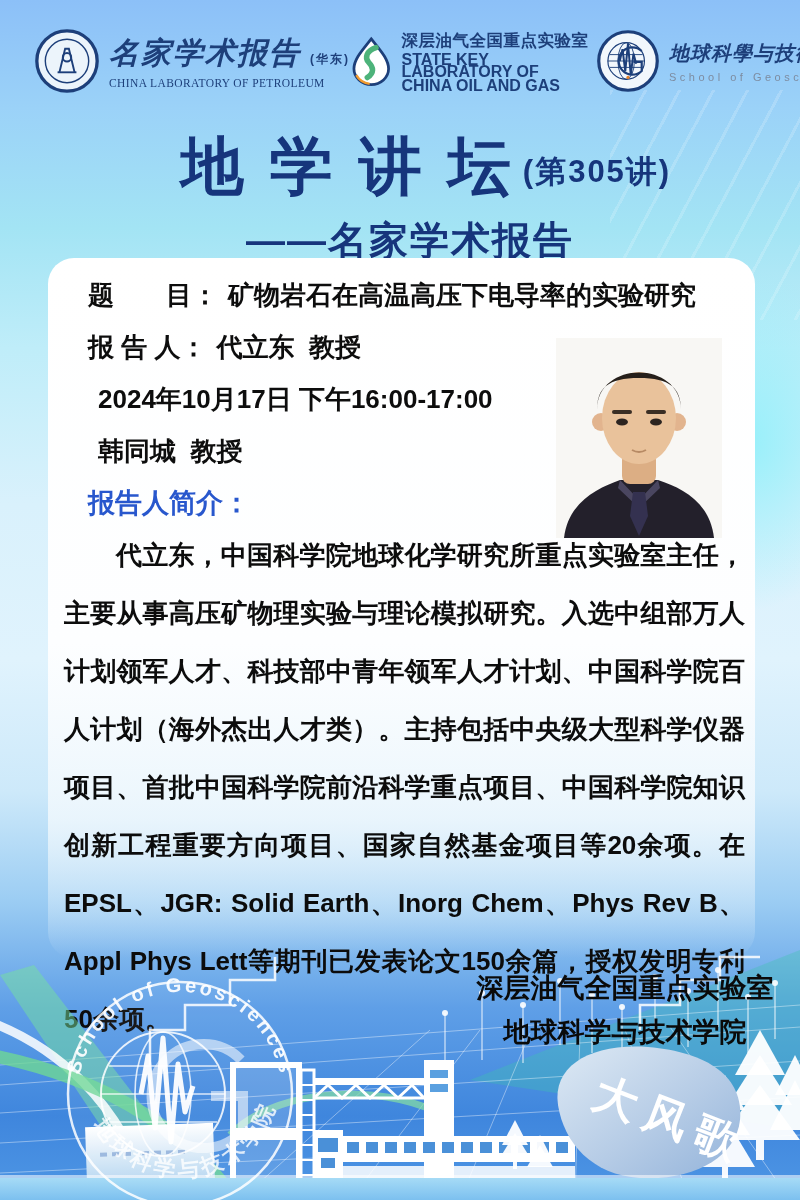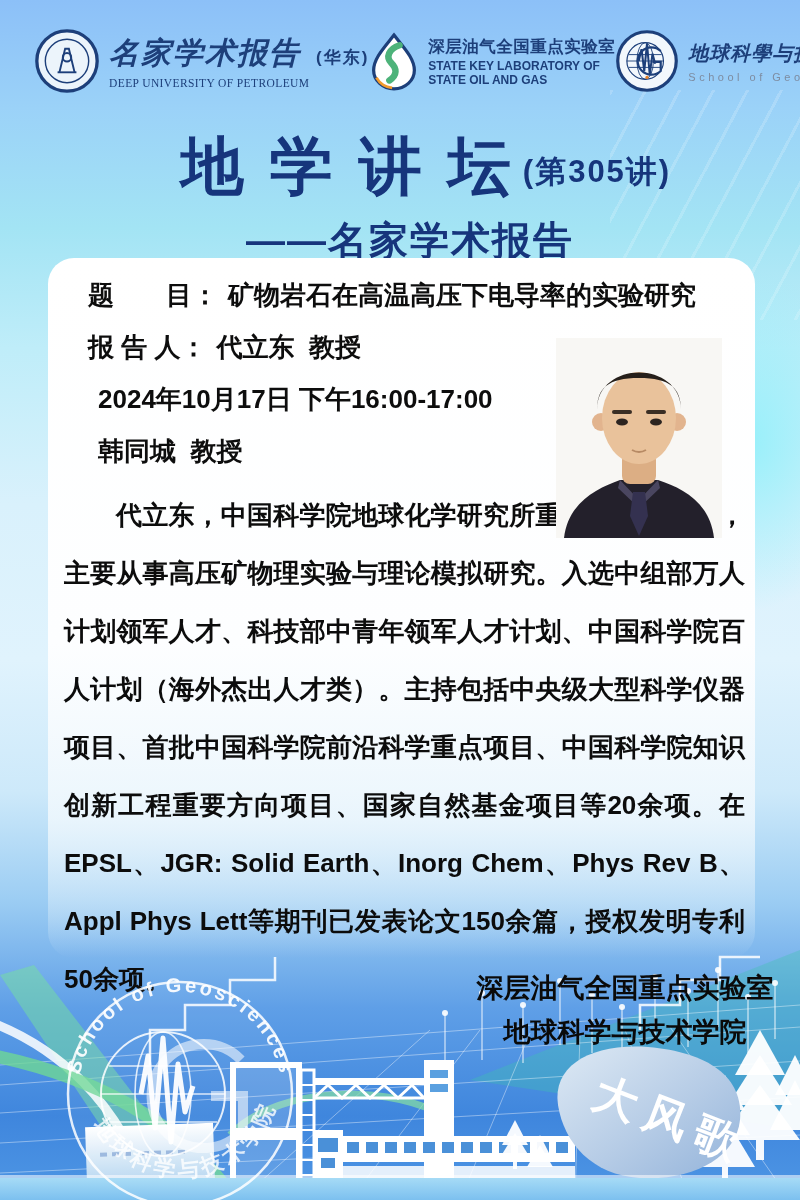--- a/index.html
+++ b/index.html
@@ -17,24 +17,24 @@
     background:radial-gradient(closest-side, rgba(150,240,250,.95), rgba(150,240,250,0));
     border-radius:50%; }
   .streaks{ position:absolute; top:90px; right:0; width:190px; height:230px; opacity:.35;
     background:repeating-linear-gradient(118deg, rgba(255,255,255,.5) 0 3px, rgba(255,255,255,0) 3px 30px); }
 
   
   .logos{ position:absolute; top:28px; left:34px; right:28px;
     display:flex; align-items:center; justify-content:space-between; color:#1d3f7a; }
   .logo{ display:flex; align-items:center; gap:9px; }
   .cup-cn{ font-size:30px; font-weight:700; font-style:italic; letter-spacing:2px; white-space:nowrap; }
-  .cup-suffix{ font-size:17px; font-style:normal; margin-left:15px; }
+  .cup-suffix{ font-size:12px; font-style:normal; margin-left:9px; }
   .cup-en{ font-size:11.5px; letter-spacing:.4px; font-family:"Liberation Serif","DejaVu Serif",serif; margin-top:3px; }
   .skl-cn{ font-size:16.5px; font-weight:800; letter-spacing:.5px; white-space:nowrap; }
-  .skl-en{ font-size:12px; font-weight:700; line-height:12px; margin-top:2px; }
+  .skl-en{ font-size:16px; font-weight:700; line-height:12px; margin-top:2px; }
   .sog-cn{ font-size:20px; font-weight:700; font-style:italic; letter-spacing:1px; white-space:nowrap; }
   .sog-en{ font-size:11px; letter-spacing:3.5px; color:#7d8ca1; margin-top:4px; white-space:nowrap; }
 
   
   .title-block{ position:absolute; top:124px; width:100%; text-align:center; color:#16357c; }
   .title-main{ font-size:63px; font-weight:900; letter-spacing:26px; position:relative; left:26px; white-space:nowrap; }
   .title-issue{ font-size:31px; font-weight:900; letter-spacing:2px; margin-left:-14px; vertical-align:6px; }
   .title-sub{ font-size:39px; font-weight:900; margin-top:4px; letter-spacing:2px; position:relative; left:10px; }
 
   
@@ -70,34 +70,34 @@
     <div class="logo">
       <svg width="66" height="66" viewBox="0 0 70 70">
         <circle cx="35" cy="35" r="32" fill="#ecf4fb" stroke="#1d3f7a" stroke-width="3.5"></circle>
         <circle cx="35" cy="35" r="23" fill="none" stroke="#1d3f7a" stroke-width="1.5"></circle>
         <polyline points="27,47 33,22 37,22 43,47" fill="none" stroke="#1d3f7a" stroke-width="2"></polyline>
         <line x1="25" y1="47" x2="45" y2="47" stroke="#1d3f7a" stroke-width="2"></line>
         <circle cx="35" cy="31" r="4.5" fill="none" stroke="#1d3f7a" stroke-width="2"></circle>
       </svg>
       <div>
         <div class="cup-cn"><span>名家学术报告</span><span class="cup-suffix">(华东)</span></div>
-        <div class="cup-en">DEEP UNIVERSITY OF PETROLEUM</div>
+        <div class="cup-en">CHINA LABORATORY OF PETROLEUM</div>
       </div>
     </div>
 
     <div class="logo">
       <svg width="50" height="60" viewBox="0 0 54 62">
         <path d="M27,3 C37,16 49,28 49,41 a22,20 0 1 1 -44,0 C5,28 17,16 27,3 Z" fill="#ffffff" stroke="#1d3f7a" stroke-width="3.5"></path>
         <path d="M33,14 C21,18 18,27 24,33 C30,39 31,46 22,52" fill="none" stroke="#4db37a" stroke-width="7" stroke-linecap="round"></path>
         <path d="M8,49 A22,22 0 0 0 25,60" fill="none" stroke="#f29b2d" stroke-width="3"></path>
       </svg>
       <div>
         <div class="skl-cn">深层油气全国重点实验室</div>
         <div class="skl-en">STATE KEY LABORATORY OF</div>
-        <div class="skl-en">STATE OIL AND GAS</div>
+        <div class="skl-en">CHINA OIL AND GAS</div>
       </div>
     </div>
 
     <div class="logo">
       <svg width="64" height="64" viewBox="0 0 70 70">
         <circle cx="35" cy="35" r="32" fill="#f2f7fc" stroke="#1d3f7a" stroke-width="3.5"></circle>
         <circle cx="33" cy="35" r="20" fill="none" stroke="#1d3f7a" stroke-width="1.3"></circle>
         <ellipse cx="33" cy="35" rx="9" ry="20" fill="none" stroke="#1d3f7a" stroke-width="1"></ellipse>
         <line x1="15" y1="28" x2="51" y2="28" stroke="#1d3f7a" stroke-width="1"></line>
         <line x1="13" y1="35" x2="53" y2="35" stroke="#1d3f7a" stroke-width="1"></line>
@@ -127,20 +127,21 @@
         <span class="lbl">报 告 人：</span>
         <span class="val">代立东  教授</span>
       </div>
     <div class="row">
         <span class="val">2024年10月17日 下午16:00-17:00</span>
       </div>
     <div class="row">
         <span class="val">韩同城  教授</span>
       </div>
 
+    <div class="bio-head">报告人简介：</div>
     <p class="bio">代立东，中国科学院地球化学研究所重点实验室主任，主要从事高压矿物理实验与理论模拟研究。入选中组部万人计划领军人才、科技部中青年领军人才计划、中国科学院百人计划（海外杰出人才类）。主持包括中央级大型科学仪器项目、首批中国科学院前沿科学重点项目、中国科学院知识创新工程重要方向项目、国家自然基金项目等20余项。在EPSL、JGR: Solid Earth、Inorg Chem、Phys Rev B、Appl Phys Lett等期刊已发表论文150余篇，授权发明专利50余项。</p>
 
     <div class="photo">
       <svg width="166" height="200" viewBox="0 0 166 200">
         <rect width="166" height="200" fill="#f8f7f4"></rect>
         <path d="M8,200 C12,164 42,150 64,142 L102,142 C126,150 154,164 158,200 Z" fill="#23202b"></path>
         <polygon points="64,142 83,162 102,142 104,150 83,170 62,150" fill="#4a4660"></polygon>
         <polygon points="77,154 89,154 92,178 83,198 74,178" fill="#343150"></polygon>
         <rect x="66" y="114" width="34" height="32" rx="8" fill="#dcae84"></rect>
         <circle cx="45" cy="84" r="9" fill="#e2b48e"></circle>

